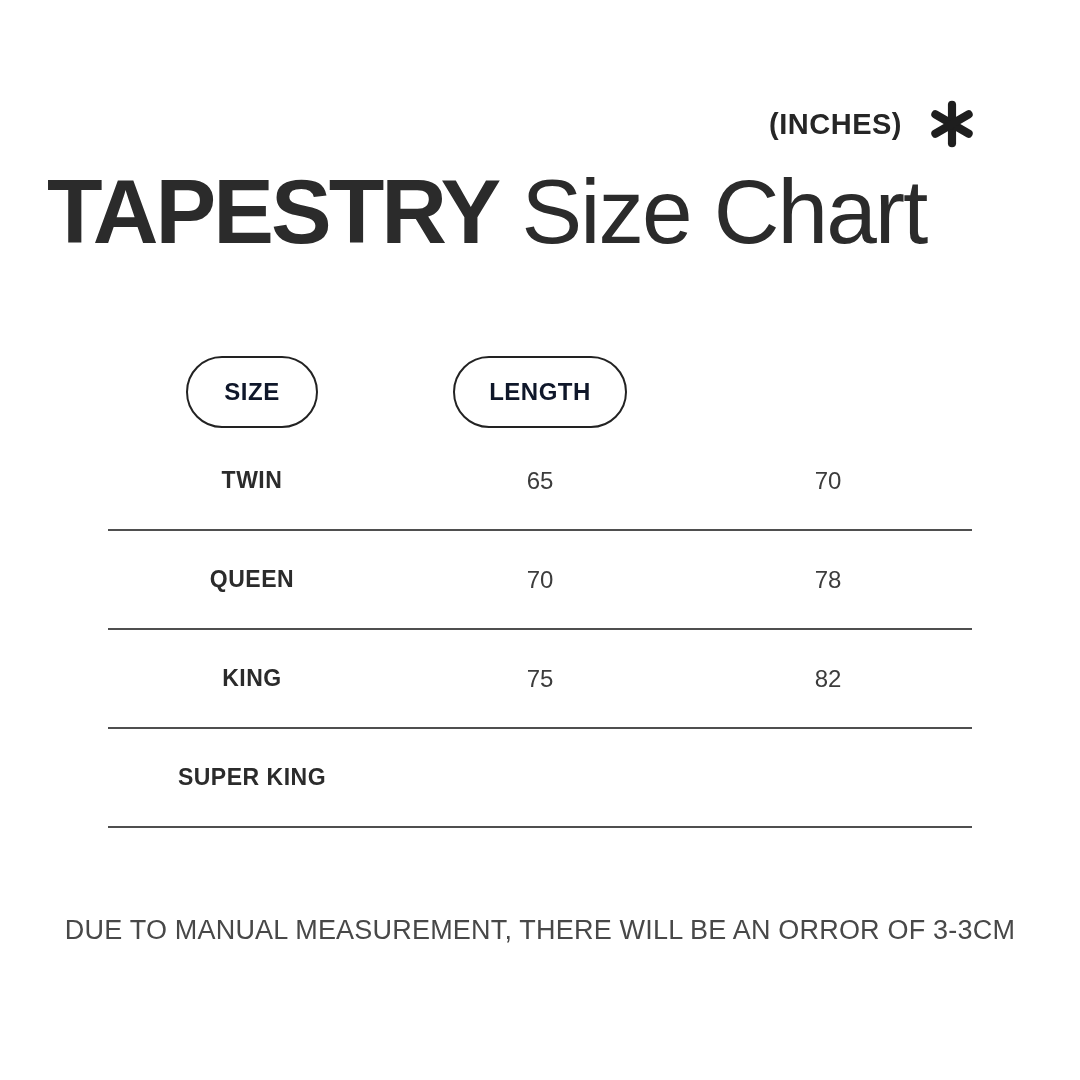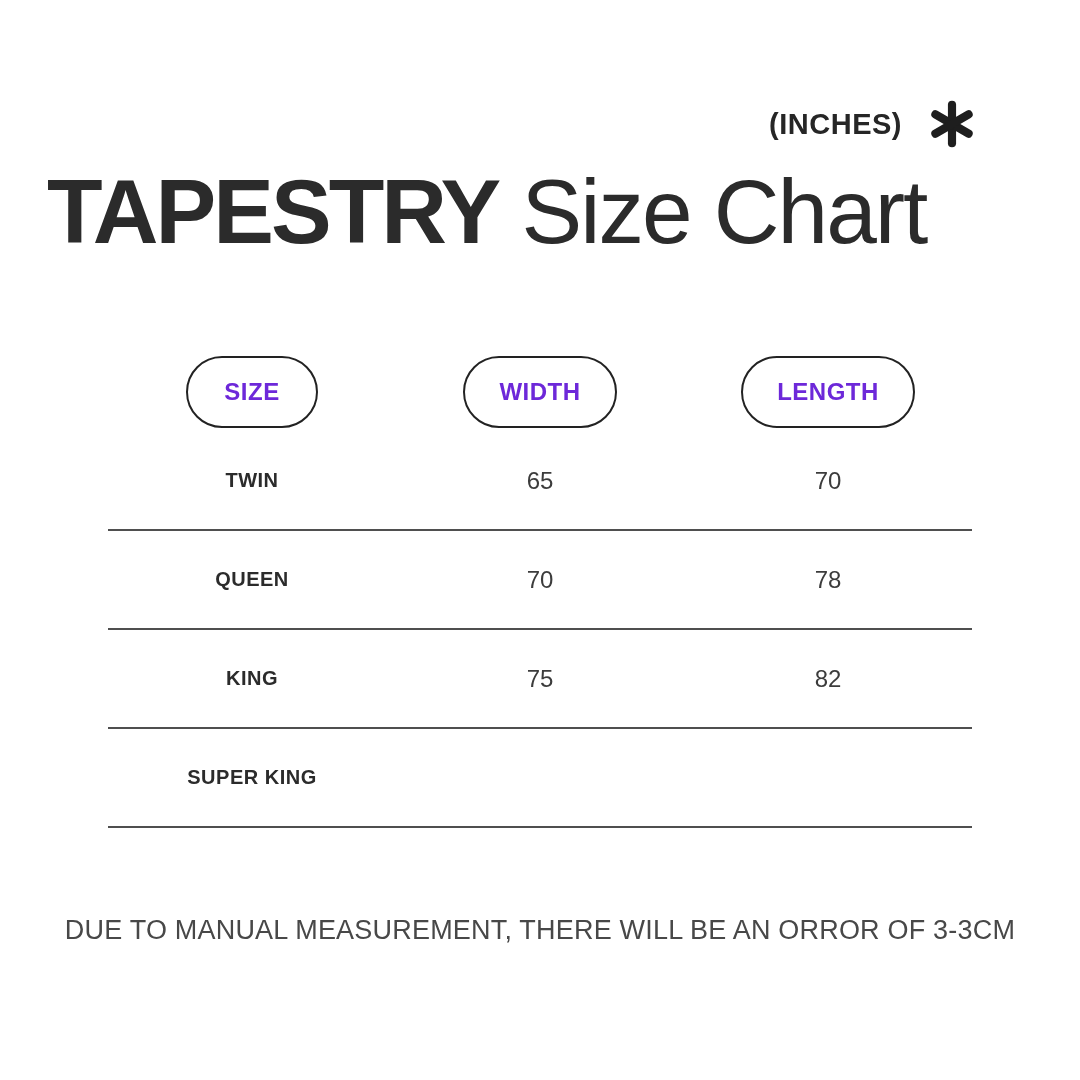--- a/index.html
+++ b/index.html
@@ -71,42 +71,42 @@
     height: 72px;
     box-sizing: border-box;
     border: 2.5px solid #222222;
     border-radius: 38px;
     display: flex;
     align-items: center;
     justify-content: center;
     padding: 0 34px;
     font-size: 24px;
     font-weight: bold;
-    color: #6d28d9;
+    color: #0f172a;
     letter-spacing: 0.5px;
     background: #ffffff;
   }
 
   
   .table {
     position: absolute;
     top: 432px;
     left: 108px;
     width: 864px;
   }
   .t-row {
     height: 97px;
     display: grid;
     grid-template-columns: 1fr 1fr 1fr;
     align-items: center;
     border-bottom: 2px solid #4f4f4f;
     text-align: center;
   }
   .cell-size {
-    font-size: 20px;
+    font-size: 23px;
     font-weight: bold;
     color: #2b2b2b;
     letter-spacing: 0.5px;
   }
   .cell-num {
     font-size: 24px;
     font-weight: normal;
     color: #3c3c3c;
   }
 
@@ -144,23 +144,20 @@
 
   <div class="title">
     <span class="title-brand">TAPESTRY</span><span class="title-rest"> Size Chart</span>
   </div>
 
   <div class="pills">
     <div class="pill">
       <span>SIZE</span>
     </div>
     <div class="pill">
-      <span>WIDTH</span>
-    </div>
-    <div class="pill">
       <span>LENGTH</span>
     </div>
   </div>
 
   <div class="table">
     <div class="t-row">
       <span class="cell-size">TWIN</span>
       <span class="cell-num">65</span>
       <span class="cell-num">70</span>
     </div>

